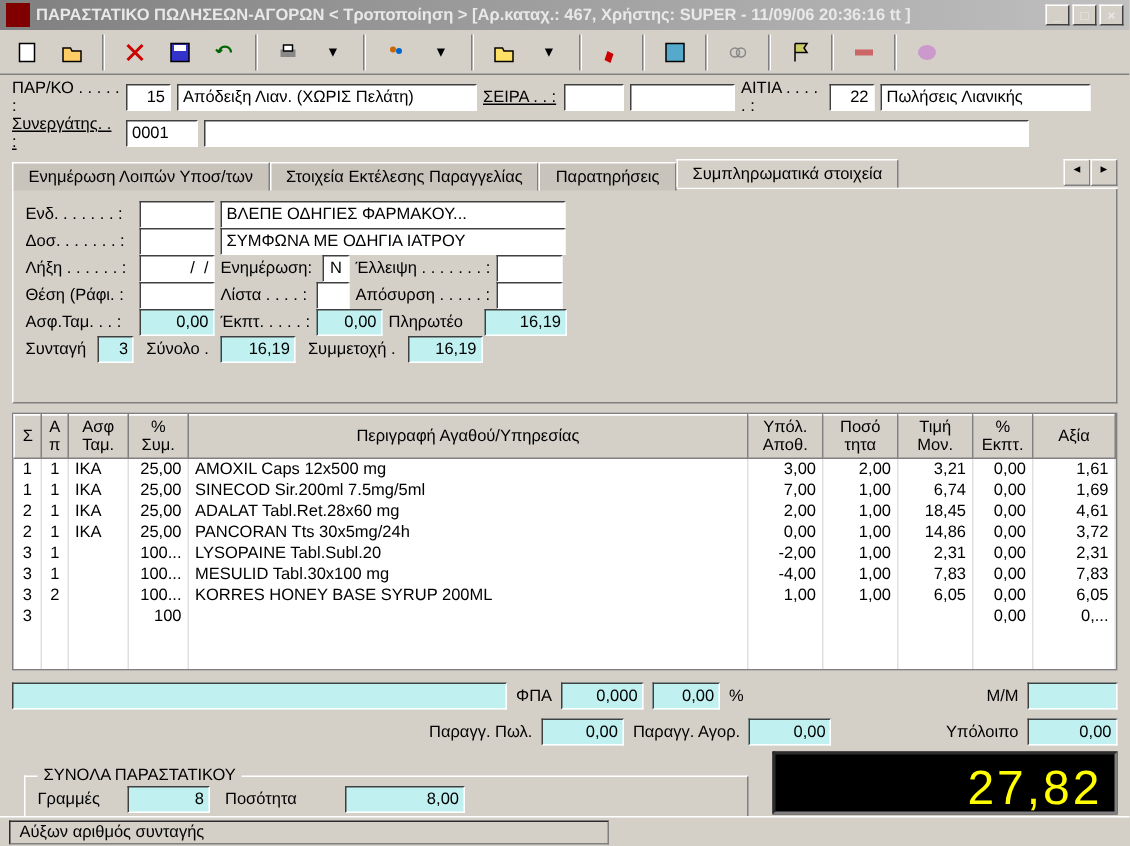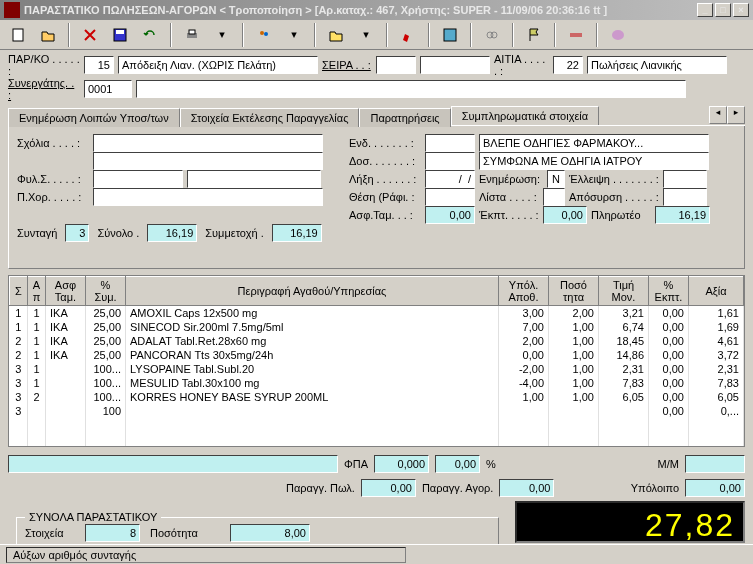--- a/index.html
+++ b/index.html
@@ -172,39 +172,20 @@
   <div class="tab active">Συμπληρωματικά στοιχεία</div>
   <div class="tab-nav">
     <div class="tab-nav-btn">◂</div>
     <div class="tab-nav-btn">▸</div>
   </div>
 </div>
 
 <div class="tab-content" style="margin:0 8px">
   <div style="display:flex;gap:12px">
 
-    <div style="flex:0 0 320px">
-      <div class="panel-row">
-        <span class="lbl" style="width:72px">Σχόλια . . . . :</span>
-        <input class="input-sunken" style="width: 230px;">
-      </div>
-      <div class="panel-row">
-        <span style="width:72px"></span>
-        <input class="input-sunken" style="width: 230px;">
-      </div>
-      <div class="panel-row">
-        <span class="lbl" style="width:72px">Φυλ.Σ. . . . . :</span>
-        <input class="input-sunken" style="width: 90px;">
-        <input class="input-sunken" style="width: 134px;">
-      </div>
-      <div class="panel-row">
-        <span class="lbl" style="width:72px">Π.Χορ. . . . . :</span>
-        <input class="input-sunken" style="width: 230px;">
-      </div>
-    </div>
 
     <div style="flex:1">
       <div class="panel-row">
         <span class="lbl" style="width:72px">Ενδ. . . . . . . :</span>
         <input class="input-sunken" style="width: 50px;">
         <input class="input-sunken" style="width: 230px;" value="ΒΛΕΠΕ ΟΔΗΓΙΕΣ ΦΑΡΜΑΚΟΥ...">
       </div>
       <div class="panel-row">
         <span class="lbl" style="width:72px">Δοσ. . . . . . . :</span>
         <input class="input-sunken" style="width: 50px;">
@@ -413,21 +394,21 @@
   <input class="input-sunken input-cyan input-right" style="width: 55px;" value="0,00">
   <span style="flex:1"></span>
   <span class="lbl">Υπόλοιπο</span>
   <input class="input-sunken input-cyan input-right" style="width: 60px;" value="0,00">
 </div>
 
 <div style="display:flex;margin:2px 8px;gap:8px;align-items:flex-start">
   <div class="fieldset" style="flex:1">
     <span class="fieldset-title">ΣΥΝΟΛΑ ΠΑΡΑΣΤΑΤΙΚΟΥ</span>
     <div style="display:flex;gap:10px;align-items:center;margin-bottom:4px">
-      <span class="lbl" style="width:50px">Στοιχεία</span>
+      <span class="lbl" style="width:50px">Γραμμές</span>
       <input class="input-sunken input-cyan input-right" style="width: 55px;" value="8">
       <span class="lbl" style="width:70px">Ποσότητα</span>
       <input class="input-sunken input-cyan input-right" style="width: 80px;" value="8,00">
     </div>
     <div style="display:flex;gap:10px;align-items:flex-start">
       <span class="lbl" style="width:50px">Εκπ</span>
       <input class="input-sunken input-cyan input-right" style="width: 55px;" value="0,00">
       <span class="lbl" style="width:70px">Καθαρή Αξία</span>
       <input class="input-sunken input-cyan input-right" style="width: 80px;" value="25,05">
       <span class="lbl" style="width:40px">ΦΠΑ</span>

